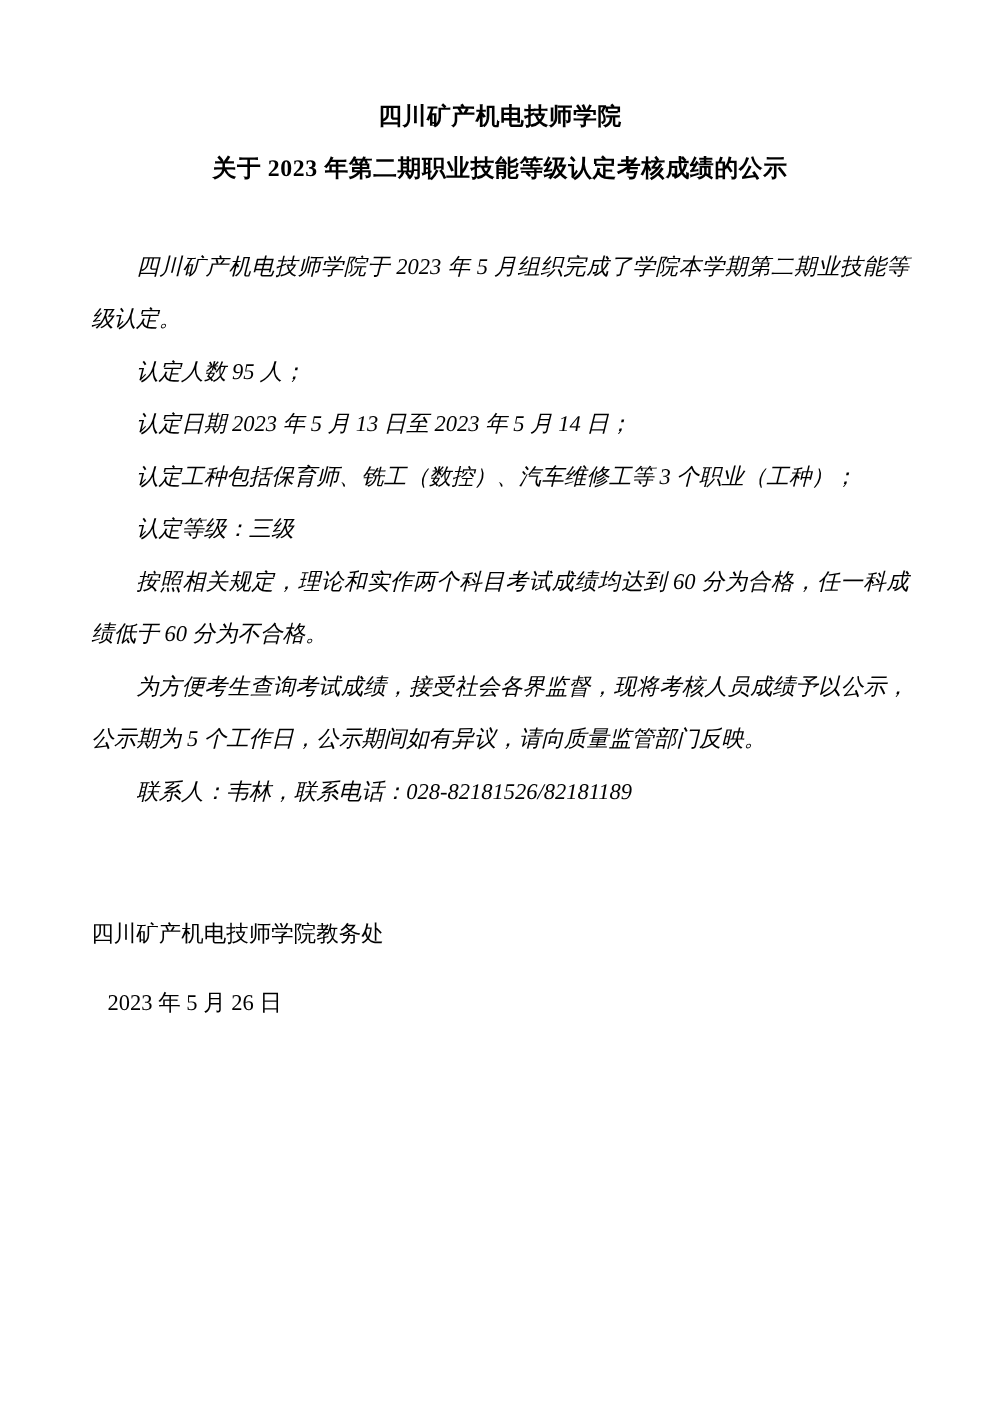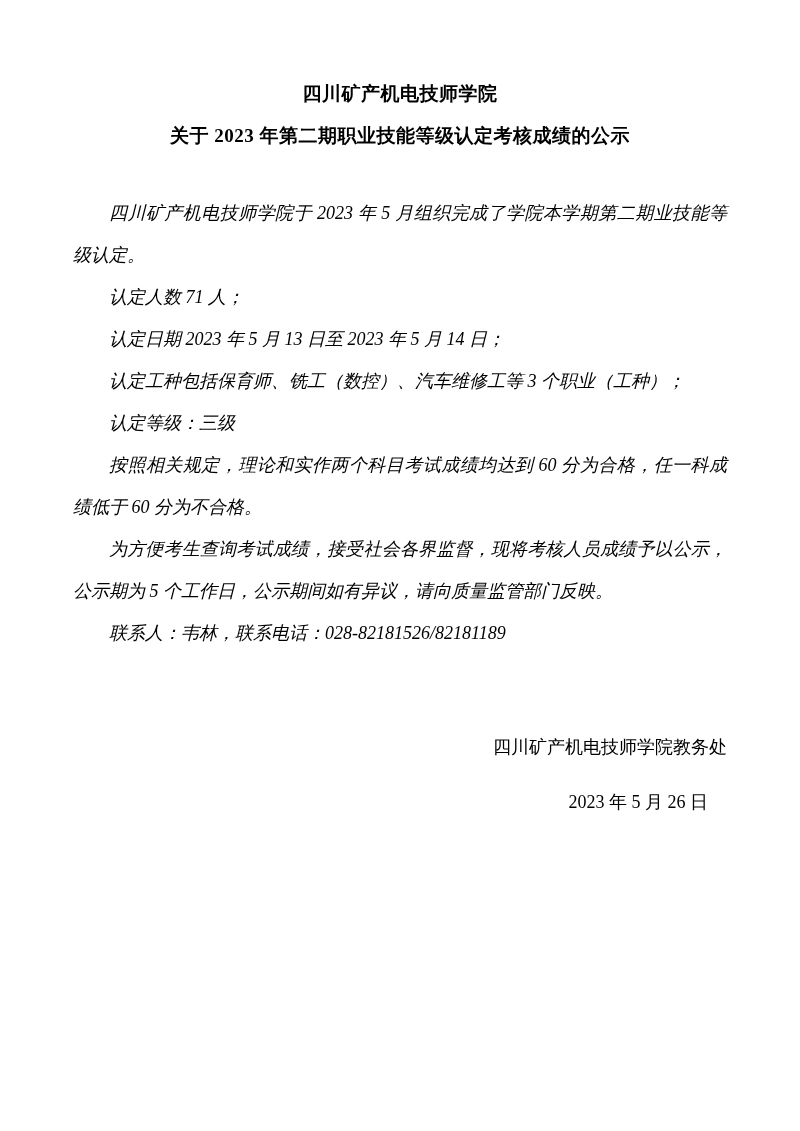--- a/index.html
+++ b/index.html
@@ -44,21 +44,21 @@
     margin: 0;
     text-indent: 36px;
   }
   .signature-block {
     position: absolute;
     top: 726px;
     left: 73px;
     right: 73px;
     font-size: 18px;
     line-height: 42px;
-    text-align: right;
+    text-align: left;
   }
   .signature-block .sig-org { margin: 0; }
   .signature-block .sig-date { margin: 13px; padding-right: 6px; }
   .page-footer {
     position: absolute;
     top: 1041px;
     left: 0;
     width: 100%;
     text-align: center;
     font-family: "DejaVu Sans", "Liberation Sans", sans-serif;
@@ -73,21 +73,21 @@
 
 <div class="page">
 
   <div class="heading-block">
     <h1 class="doc-title">四川矿产机电技师学院</h1>
     <h2 class="doc-subtitle">关于 2023 年第二期职业技能等级认定考核成绩的公示</h2>
   </div>
 
   <div class="body-block">
     <p>四川矿产机电技师学院于 2023 年 5 月组织完成了学院本学期第二期业技能等级认定。</p>
-    <p>认定人数 71 人；</p>
+    <p>认定人数 95 人；</p>
     <p>认定日期 2023 年 5 月 13 日至 2023 年 5 月 14 日；</p>
     <p>认定工种包括保育师、铣工（数控）、汽车维修工等 3 个职业（工种）；</p>
     <p>认定等级：三级</p>
     <p>按照相关规定，理论和实作两个科目考试成绩均达到 60 分为合格，任一科成绩低于 60 分为不合格。</p>
     <p>为方便考生查询考试成绩，接受社会各界监督，现将考核人员成绩予以公示，公示期为 5 个工作日，公示期间如有异议，请向质量监管部门反映。</p>
     <p>联系人：韦林，联系电话：028-82181526/82181189</p>
   </div>
 
   <div class="signature-block">
     <p class="sig-org">四川矿产机电技师学院教务处</p>

